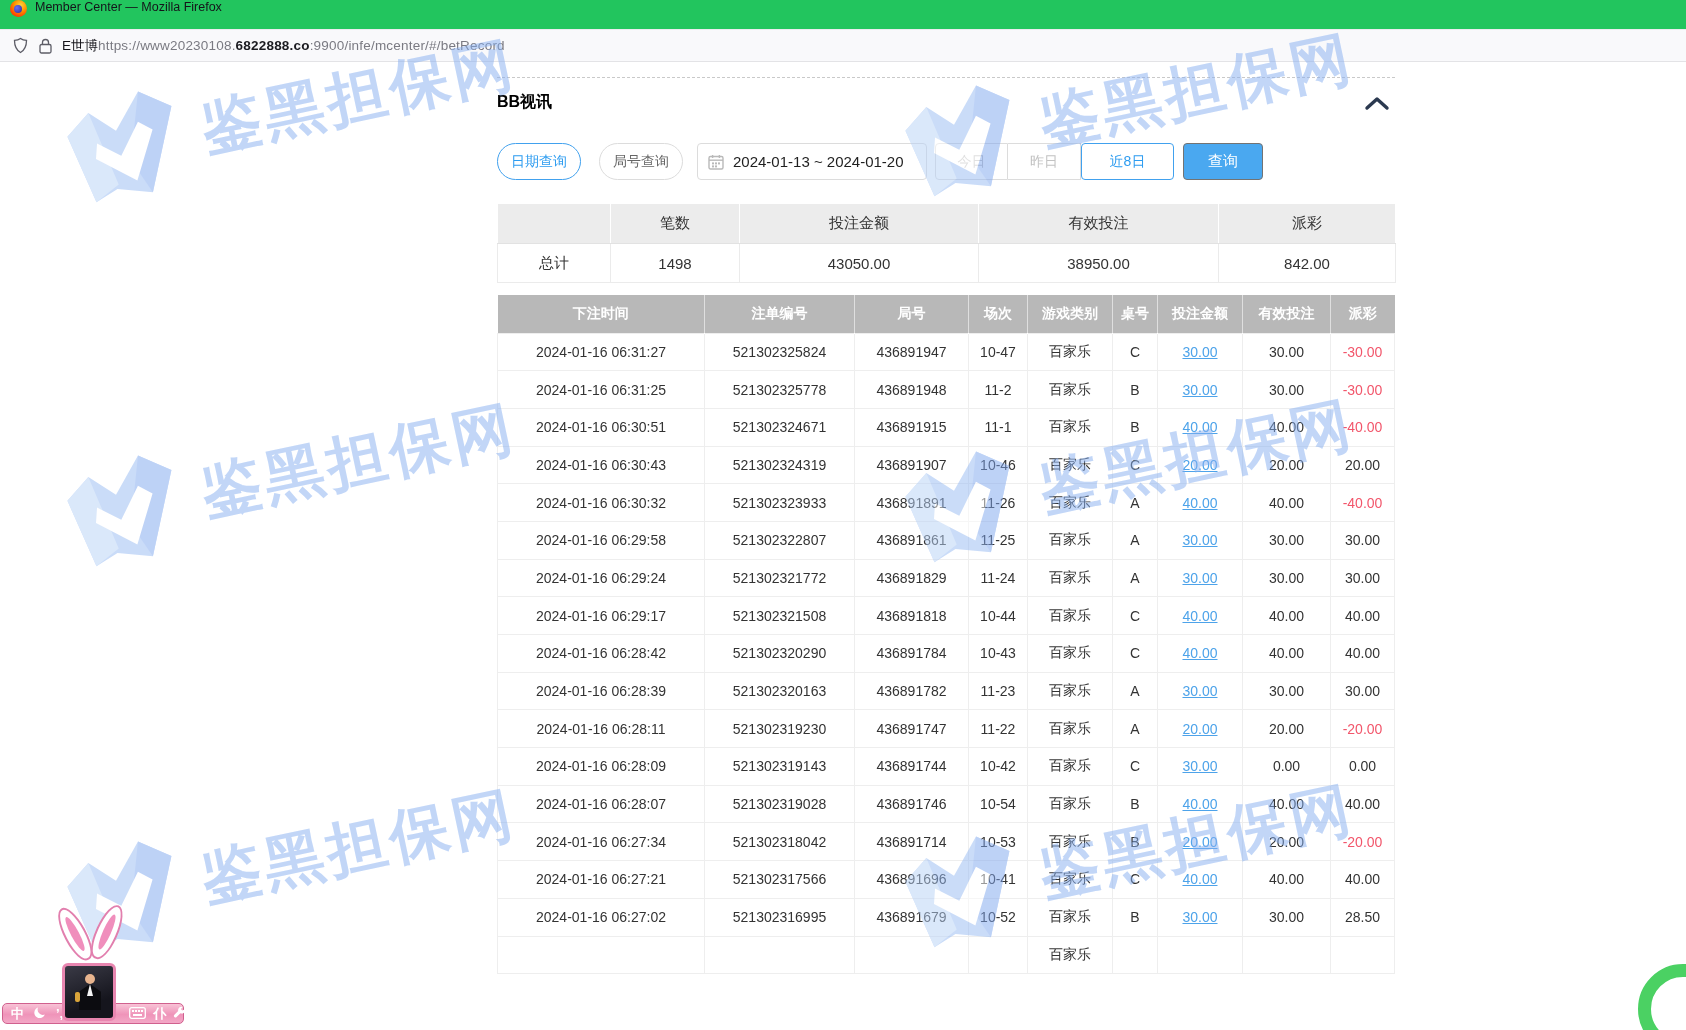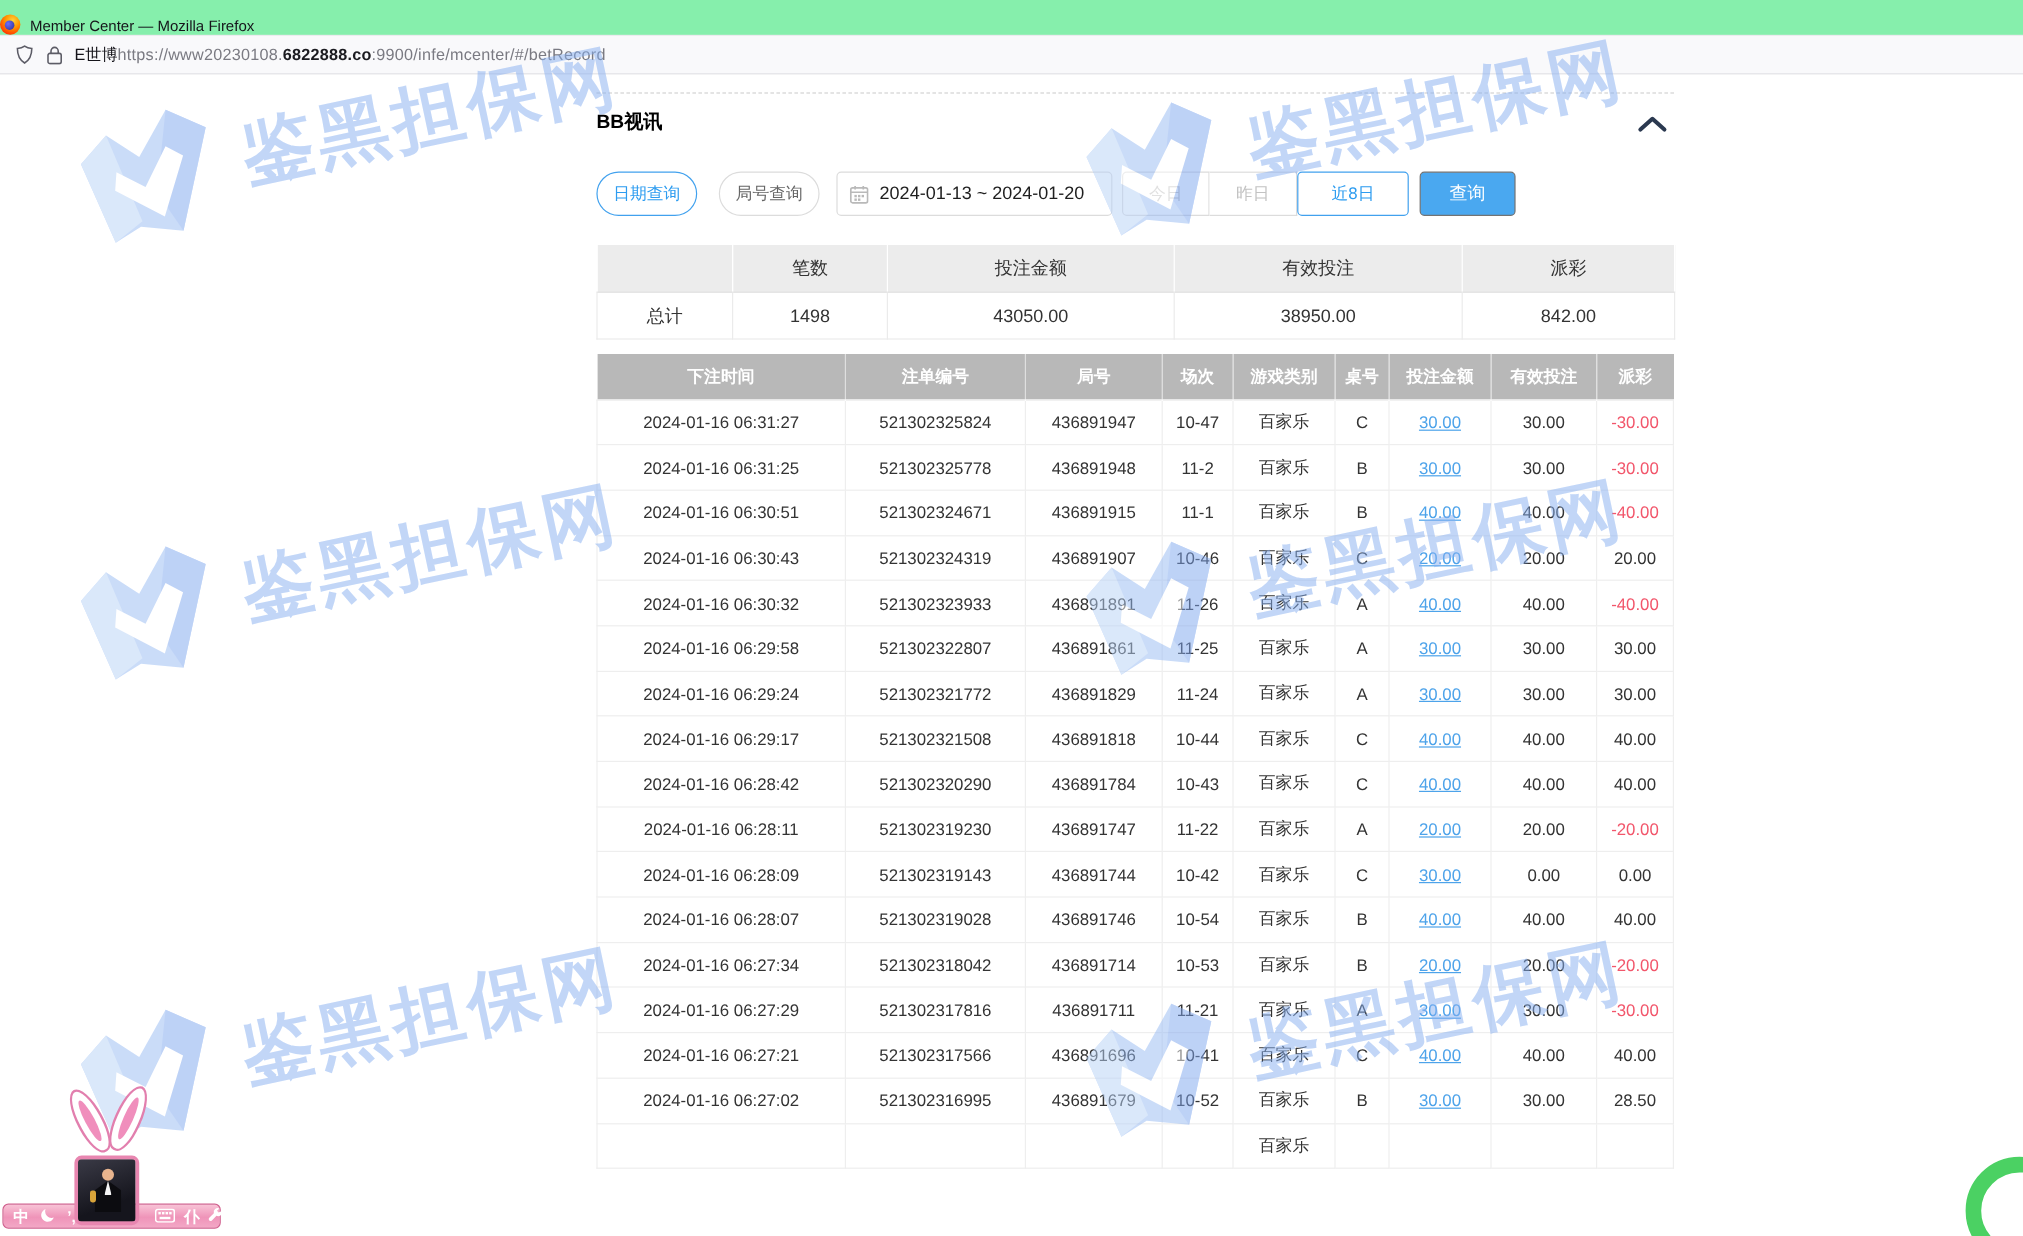--- a/index.html
+++ b/index.html
@@ -1,22 +1,22 @@
 <!DOCTYPE html>
 <html><head>
 <meta charset="utf-8">
 <style>
   * { margin:0; padding:0; box-sizing:border-box; }
   html,body { width:1686px; height:1030px; overflow:hidden; background:#fff;
               font-family:"Liberation Sans","DejaVu Sans",sans-serif; }
   .page { position:relative; width:1686px; height:1030px; background:#fff; overflow:hidden; }
 
   
-  .titlebar { position:absolute; top:0; left:0; width:100%; height:30px; background:#86efac;
-              display:flex; align-items:flex-end; border-bottom:1px solid #ececef; }
+  .titlebar { position:absolute; top:0; left:0; width:100%; height:30px; background:#22c55e;
+              display:flex; align-items:flex-start; padding-left:10px; border-bottom:1px solid #ececef; }
   .fx-icon { width:17px; height:17px; border-radius:50%;
              background:radial-gradient(circle at 62% 30%, #ffd43b 0%, #ff9500 38%, #ff3b00 75%, #d8046a 100%);
              position:relative; margin-right:8px; flex:0 0 auto; }
   .fx-icon::after { content:""; position:absolute; left:4px; top:5px; width:8px; height:8px;
                     border-radius:50%; background:radial-gradient(circle at 35% 35%, #6a6dfb, #2b2e8f); }
   .title-text { font-size:12.5px; color:#15141a; }
 
   .urlbar { position:absolute; top:30px; left:0; width:100%; height:32px; background:#f9f9fb;
             border-bottom:1px solid #e3e3e6; display:flex; align-items:center; padding-left:12px; }
   .urlbar .icon { display:inline-flex; margin-right:10px; }
@@ -311,20 +311,31 @@
           <td>521302320290</td>
           <td>436891784</td>
           <td>10-43</td>
           <td>百家乐</td>
           <td>C</td>
           <td><a class="amt">40.00</a></td>
           <td>40.00</td>
           <td>40.00</td>
         </tr>
         <tr>
+          <td>2024-01-16 06:28:39</td>
+          <td>521302320163</td>
+          <td>436891782</td>
+          <td>11-23</td>
+          <td>百家乐</td>
+          <td>A</td>
+          <td><a class="amt">30.00</a></td>
+          <td>30.00</td>
+          <td>30.00</td>
+        </tr>
+        <tr>
           <td>2024-01-16 06:28:11</td>
           <td>521302319230</td>
           <td>436891747</td>
           <td>11-22</td>
           <td>百家乐</td>
           <td>A</td>
           <td><a class="amt">20.00</a></td>
           <td>20.00</td>
           <td class="neg">-20.00</td>
         </tr>
@@ -353,31 +364,20 @@
         <tr>
           <td>2024-01-16 06:27:34</td>
           <td>521302318042</td>
           <td>436891714</td>
           <td>10-53</td>
           <td>百家乐</td>
           <td>B</td>
           <td><a class="amt">20.00</a></td>
           <td>20.00</td>
           <td class="neg">-20.00</td>
-        </tr>
-        <tr>
-          <td>2024-01-16 06:27:29</td>
-          <td>521302317816</td>
-          <td>436891711</td>
-          <td>11-21</td>
-          <td>百家乐</td>
-          <td>A</td>
-          <td><a class="amt">30.00</a></td>
-          <td>30.00</td>
-          <td class="neg">-30.00</td>
         </tr>
         <tr>
           <td>2024-01-16 06:27:21</td>
           <td>521302317566</td>
           <td>436891696</td>
           <td>10-41</td>
           <td>百家乐</td>
           <td>C</td>
           <td><a class="amt">40.00</a></td>
           <td>40.00</td>

